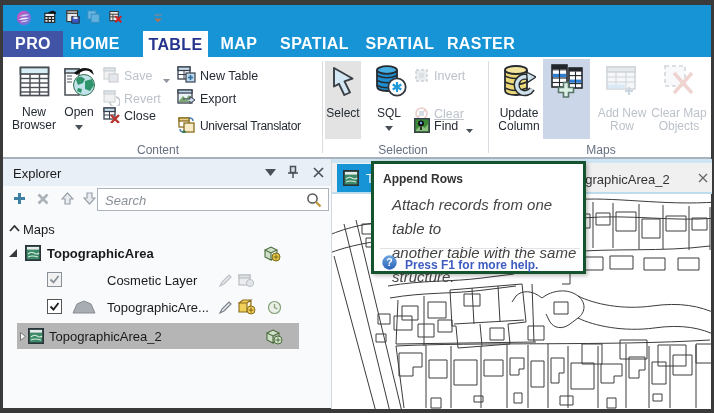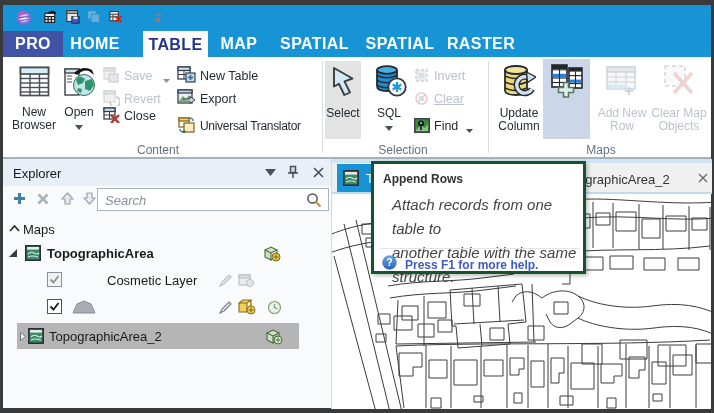--- a/index.html
+++ b/index.html
@@ -219,21 +219,21 @@
           <path d="M0 0 L8 0 L4 5 Z" fill="#4a5058"></path>
         </svg>
     </div>
     <div class="smallbtn disabled" style="left:411px;top:4px;">
       <svg width="16" height="15" viewBox="0 0 16 15" opacity="0.5">
         <rect x="2" y="2" width="11" height="11" fill="#d8dde2" stroke="#9aa2ab" stroke-width="1.4" stroke-dasharray="3 2"></rect>
         <rect x="5" y="5" width="5" height="5" fill="#b8c2cc"></rect>
       </svg>
       Invert
     </div>
-    <div class="smallbtn disabled" style="left:411px;top:27px;text-decoration:underline;">
+    <div class="smallbtn disabled" style="left:411px;top:42px;text-decoration:underline;">
       <svg width="16" height="15" viewBox="0 0 16 15" opacity="0.55">
         <circle cx="7.5" cy="7.5" r="5.5" fill="none" stroke="#d8a3a3" stroke-width="1.6"></circle>
         <line x1="3.8" y1="11.2" x2="11.2" y2="3.8" stroke="#d8a3a3" stroke-width="1.6"></line>
         <rect x="5" y="5" width="5" height="5" fill="#b8c2cc"></rect>
       </svg>
       Clear
     </div>
     <div class="smallbtn" style="left:411px;top:54px;">
       <svg width="16" height="15" viewBox="0 0 16 15">
         <rect x="0.7" y="0.7" width="14.6" height="13.6" fill="#3c8a38" stroke="#39404d" stroke-width="1.4"></rect>
@@ -387,20 +387,21 @@
 
     <div class="treerow" style="top:139px;">
       <span style="position:absolute;left:44px;top:1px;display:inline-block;width:15px;height:15px;background:#fff;border:1px solid #555;">
         <svg width="13" height="13" viewBox="0 0 13 13">
             <path d="M2.5 6.5 L5.5 9.5 L10.5 3" fill="none" stroke="#222" stroke-width="1.9"></path>
           </svg>
       </span>
       <svg style="position:absolute;left:68px;top:2px" width="26" height="15" viewBox="0 0 26 15">
         <path d="M2 13 L6 4 L13 1 L20 4 L24 13 Z" fill="#a8adb3" stroke="#888d93" stroke-width="1"></path>
       </svg>
+      <span style="position:absolute;left:104px;top:2px;">TopographicAre...</span>
       <svg style="position:absolute;left:215px;top:2px" width="15" height="15" viewBox="0 0 15 15">
         <path d="M2 13 L4 9 L11 2 L13 4 L6 11 Z" fill="#e8ecf0" stroke="#7a8088" stroke-width="1.2"></path>
       </svg>
       <svg style="position:absolute;left:235px;top:1px" width="18" height="16" viewBox="0 0 18 16">
         <path d="M1 4 L5 1 L13 1 L9 4 Z M1 4 L1 13 L9 13 L9 4 M13 1 L13 10 L9 13" fill="#f0cf5a" stroke="#8a6d1a" stroke-width="1.1"></path>
         <circle cx="13" cy="11" r="4" fill="#f0cf5a" stroke="#8a6d1a" stroke-width="1"></circle>
         <path d="M13 8.5 L13 13.5 M10.5 11 L15.5 11" stroke="#8a6d1a" stroke-width="1.2"></path>
       </svg>
       <svg style="position:absolute;left:264px;top:2px" width="15" height="15" viewBox="0 0 15 15" opacity="0.8">
         <circle cx="7.5" cy="7.5" r="6" fill="#e8f0e4" stroke="#6a8a5a" stroke-width="1.2"></circle>

